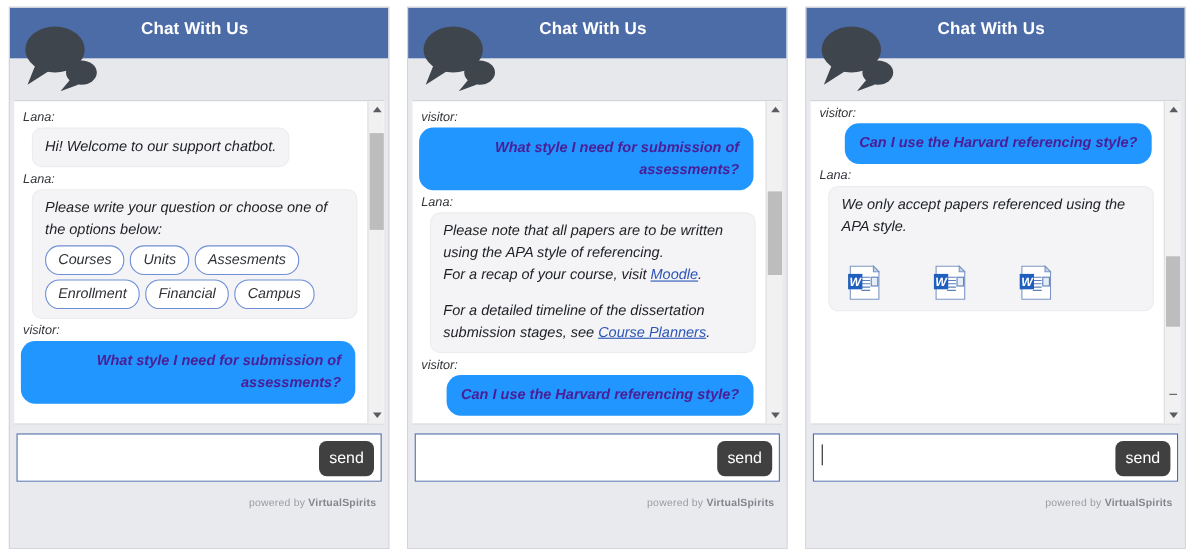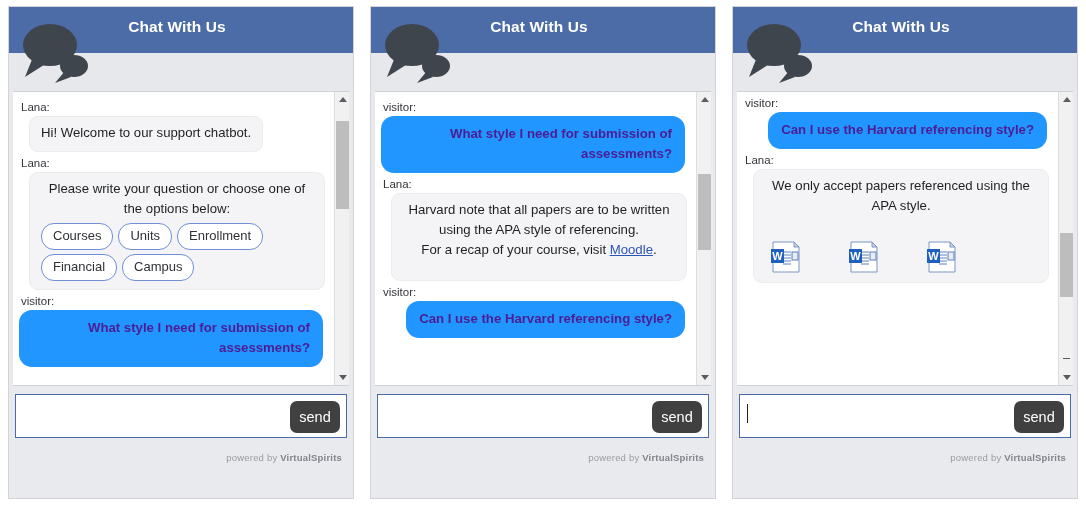--- a/index.html
+++ b/index.html
@@ -81,41 +81,40 @@
     margin: 0 4px;
     overflow: hidden;
   }
   .transcript {
     position: absolute;
     left: 0; right: 16px;
     top: 0;
     padding: 6px 8px 4px 6px;
   }
 
-  .msg { margin-bottom: 4px; }
+  .msg { margin-bottom: 4px; font-style: italic; }
   .who {
     font-size: 11.5px;
     color: #33353a;
     line-height: 15px;
     margin: 2px 0 1px 2px;
   }
   .who.right { text-align: left; margin-right: 2px; }
 
   .bubble-bot {
     display: inline-block;
     max-width: 96%;
     background: #f4f4f6;
     border: 1px solid #ececed;
     border-radius: 9px;
     padding: 6px 11px 8px 11px;
     font-size: 13.2px;
     line-height: 20px;
     color: #1d1f23;
     margin-left: 10px;
-    text-align: center;
   }
   .bubble-bot a {
     color: #2b55b5;
     text-decoration: underline;
   }
   .bubble-visitor-wrap { text-align: right; }
   .bubble-visitor {
     display: inline-block;
     max-width: 90%;
     background: #2196ff;
@@ -280,20 +279,21 @@
             </div>
           </div>
 
           <div class="msg">
             <div class="who">Lana:</div>
             <div class="bubble-bot" style="max-width:298px;">
               <span>Please write your question or choose one of the options below:</span>
               <div class="opts">
                 <div class="opt">Courses</div>
                 <div class="opt">Units</div>
+                <div class="opt">Assesments</div>
                 <div class="opt">Enrollment</div>
                 <div class="opt">Financial</div>
                 <div class="opt">Campus</div>
               </div>
             </div>
           </div>
 
           <div class="msg">
             <div class="who right">visitor:</div>
             <div class="bubble-visitor-wrap">
@@ -341,23 +341,24 @@
         <div class="transcript">
           <div class="msg">
             <div class="who right">visitor:</div>
             <div class="bubble-visitor-wrap">
               <div class="bubble-visitor" style="max-width:310px;">What style I need for submission of assessments?</div>
             </div>
           </div>
           <div class="msg">
             <div class="who">Lana:</div>
             <div class="bubble-bot" style="max-width:300px;">
-              <div><span>Harvard note that all papers are to be written using the APA style of referencing.</span></div>
+              <div><span>Please note that all papers are to be written using the APA style of referencing.</span></div>
               <div><span>For a recap of your course, visit </span><a href="#">Moodle</a><span>.</span></div>
               <div class="blankline"></div>
+              <div><span>For a detailed timeline of the dissertation submission stages, see </span><a href="#">Course Planners</a><span>.</span></div>
             </div>
           </div>
           <div class="msg">
             <div class="who right">visitor:</div>
             <div class="bubble-visitor-wrap">
               <div class="bubble-visitor" style="max-width:300px;">Can I use the Harvard referencing style?</div>
             </div>
           </div>
         </div>
 

